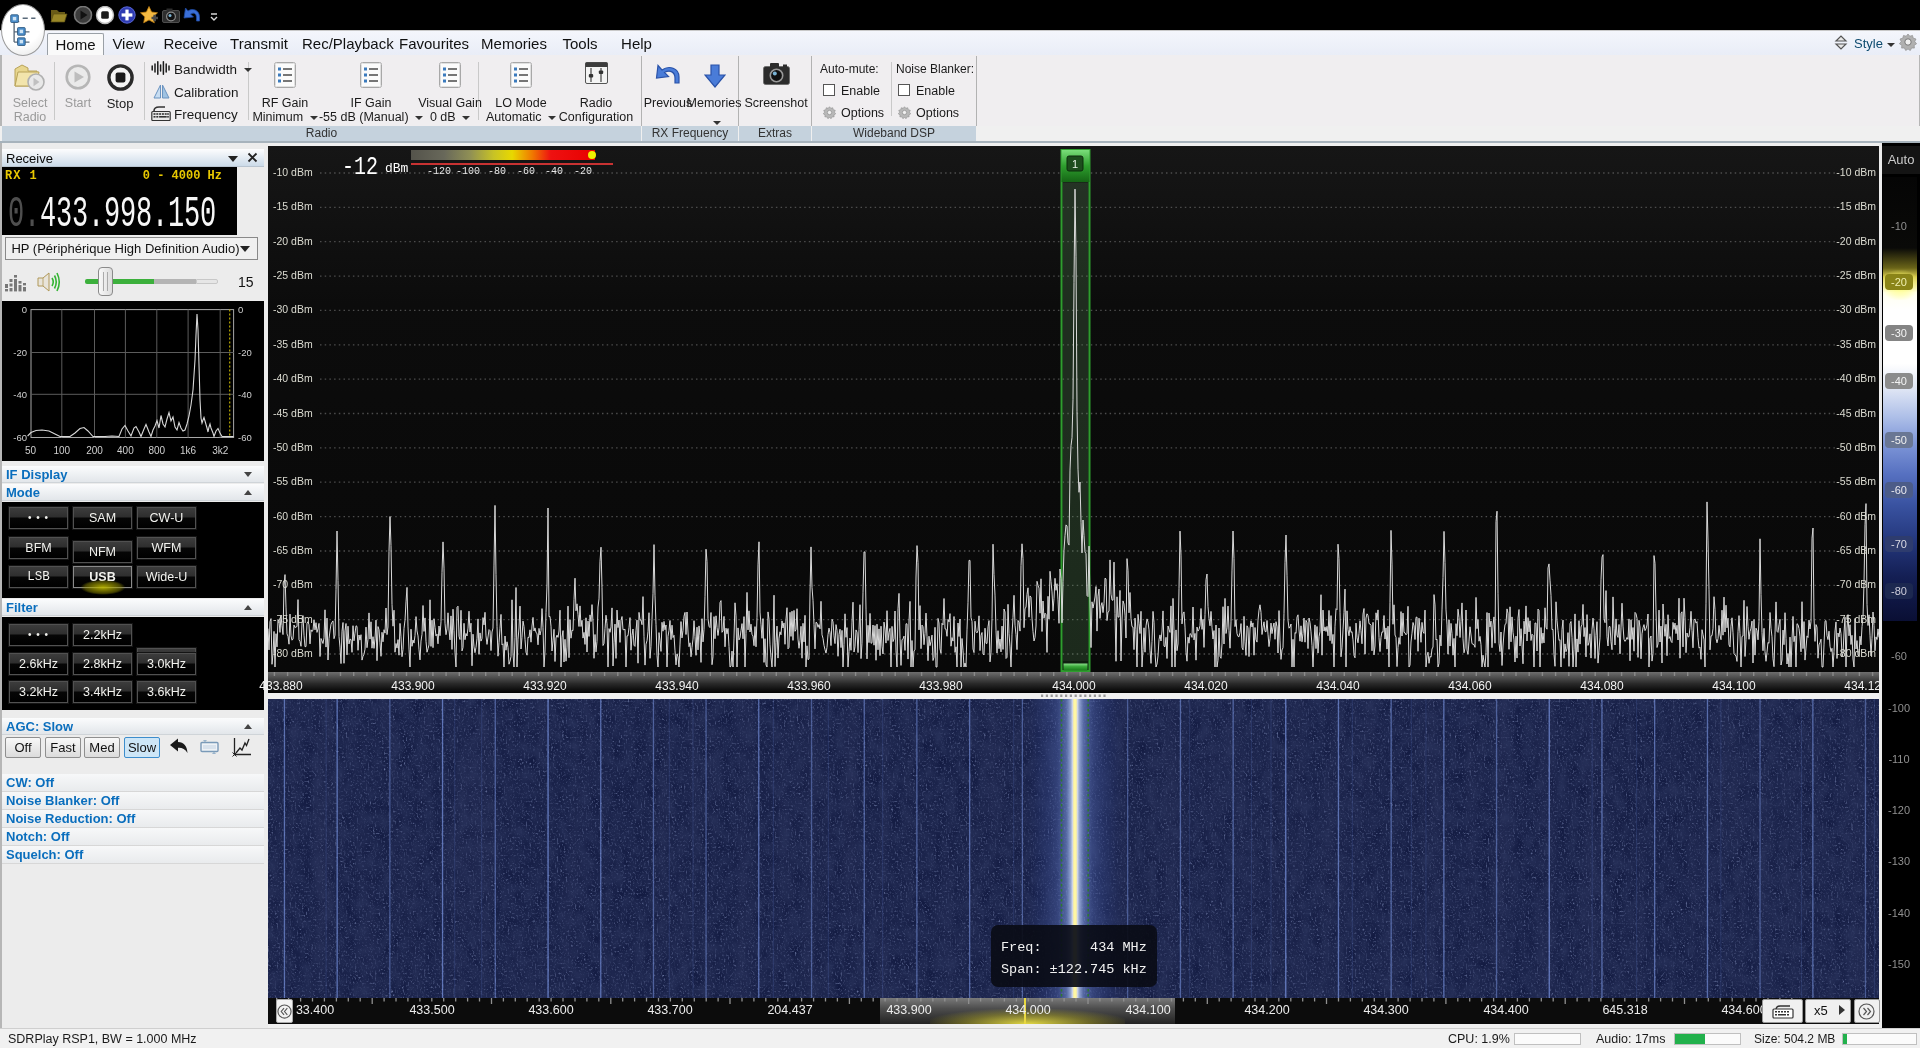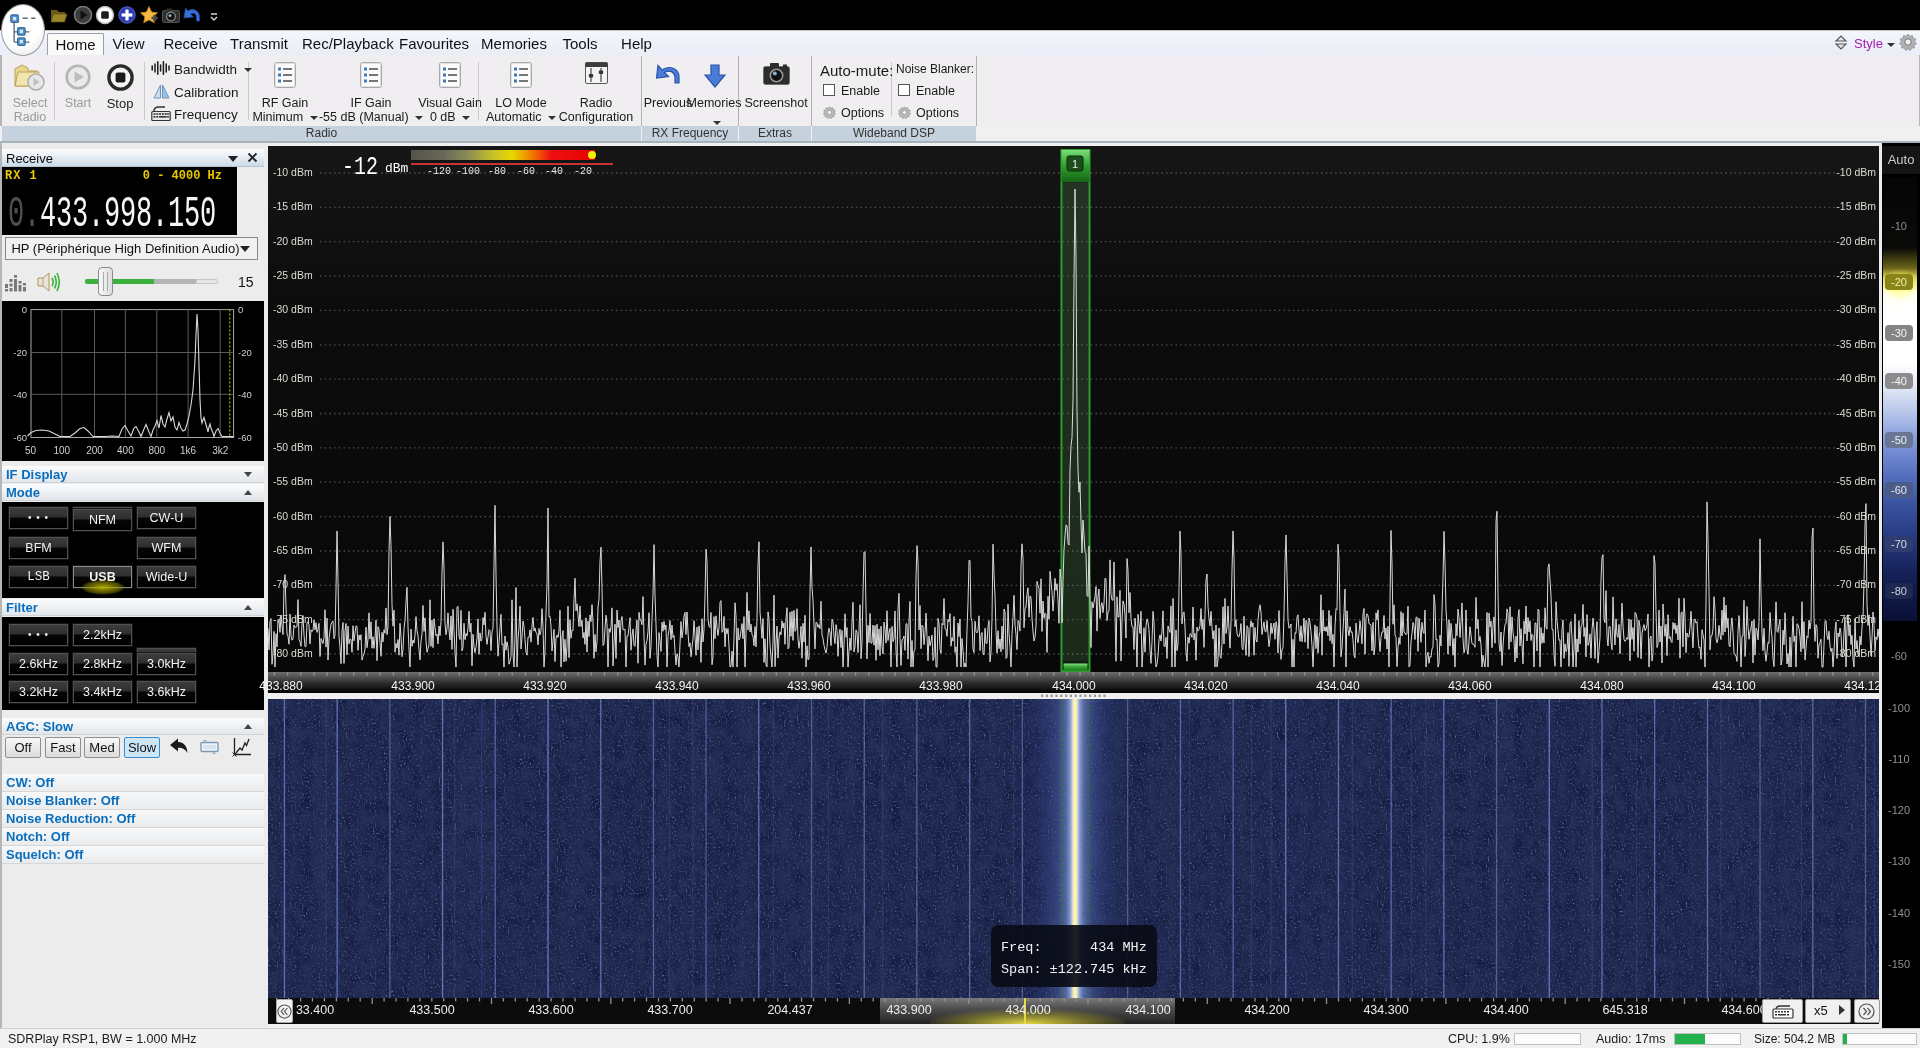--- a/index.html
+++ b/index.html
@@ -145,21 +145,21 @@
 <div class="mtab" style="left:228px;width:62px">Transmit</div>
 <div class="mtab" style="left:302px;width:82px">Rec/Playback</div>
 <div class="mtab" style="left:394px;width:80px">Favourites</div>
 <div class="mtab" style="left:480px;width:68px">Memories</div>
 <div class="mtab" style="left:556px;width:48px">Tools</div>
 <div class="mtab" style="left:614px;width:45px">Help</div>
 
 <svg class="abs" style="left:1834px;top:34px" width="14" height="18" viewBox="0 0 14 18">
  <path d="M2 7 L7 2 L12 7 Z M2 10 L7 15 L12 10 Z" fill="#e8e8e8" stroke="#555" stroke-width="1.2"></path>
 </svg>
-<div class="abs" style="left:1854px;top:36px;font-size:13px;color:#a21caf">Style</div>
+<div class="abs" style="left:1854px;top:36px;font-size:13px;color:#0c4a6e">Style</div>
 <div class="abs" style="left:1887px;top:43px;width:0;height:0;border-left:4px solid transparent;border-right:4px solid transparent;border-top:4px solid #333"></div>
 <svg class="abs" style="left:1899px;top:33px" width="18" height="18" viewBox="0 0 18 18">
  <g fill="#b0b0b0" stroke="#888" stroke-width="0.6">
  <path d="M9 1 L10.8 3.2 L13.5 2.4 L14.2 5.1 L17 6 L15.8 8.6 L17.6 10.8 L15.2 12.3 L15.4 15.1 L12.6 15 L11.3 17.5 L9 16 L6.7 17.5 L5.4 15 L2.6 15.1 L2.8 12.3 L0.4 10.8 L2.2 8.6 L1 6 L3.8 5.1 L4.5 2.4 L7.2 3.2 Z"></path>
  </g>
       <circle cx="9" cy="9" r="3.2" fill="#f0f0f0" stroke="#777"></circle>
 </svg>
 <div class="abs" id="ribbon"></div>
 <div class="gsep" style="left:641px"></div>
 <div class="gsep" style="left:738px"></div>
@@ -327,21 +327,21 @@
 
 <svg class="abs" style="left:763px;top:62px" width="27" height="24" viewBox="0 0 27 24">
  <rect x="0.5" y="4.5" width="26" height="18" rx="2" fill="#2c2c2c" stroke="#666" stroke-width="0.8"></rect>
  <rect x="7" y="1" width="9" height="5" rx="1" fill="#2c2c2c"></rect>
  <rect x="20" y="2.5" width="4" height="3" fill="#2c2c2c"></rect>
  <circle cx="13.5" cy="13.5" r="6.2" fill="#111" stroke="#999" stroke-width="1.6"></circle>
  <circle cx="11.8" cy="11.6" r="2" fill="#7ab3d4"></circle>
 </svg>
 <div class="rlab" style="left:741px;top:96px;width:70px">Screenshot</div>
 
-<div class="rlab" style="left:820px;top:62px;font-size:15px">Auto-mute:</div>
+<div class="rlab" style="left:820px;top:62px;font-size:12px">Auto-mute:</div>
 <div class="abs" style="left:823px;top:84px;width:12px;height:12px;background:#fff;border:1px solid #555"></div>
     <div class="rlab" style="left:841px;top:84px">Enable</div>
 <svg class="abs" style="left:823px;top:106px" width="13" height="13" viewBox="0 0 18 18">
  <path d="M9 1 L10.8 3.2 L13.5 2.4 L14.2 5.1 L17 6 L15.8 8.6 L17.6 10.8 L15.2 12.3 L15.4 15.1 L12.6 15 L11.3 17.5 L9 16 L6.7 17.5 L5.4 15 L2.6 15.1 L2.8 12.3 L0.4 10.8 L2.2 8.6 L1 6 L3.8 5.1 L4.5 2.4 L7.2 3.2 Z" fill="#b8b8b8" stroke="#909090" stroke-width="0.8"></path>
  <circle cx="9" cy="9" r="3" fill="#f0f0f0" stroke="#909090"></circle>
     </svg>
     <div class="rlab" style="left:841px;top:106px">Options</div>
 <div class="rlab" style="left:896px;top:62px;font-size:12px">Noise Blanker:</div>
 <div class="abs" style="left:898px;top:84px;width:12px;height:12px;background:#fff;border:1px solid #555"></div>
     <div class="rlab" style="left:916px;top:84px">Enable</div>
@@ -442,21 +442,21 @@
  </g>
 </svg>
 
 <div class="phead" style="top:466px">IF Display<div class="arr down" style="top:6px"></div></div>
 <div class="phead" style="top:484px">Mode<div class="arr up" style="top:6px"></div></div>
 <div class="blackbox" style="top:502px;width:262px;height:96px"></div>
 <div class="modebtn" style="left:9px;top:507px;font-size:10px;letter-spacing:1px">•&nbsp;•&nbsp;•</div>
 <div class="modebtn" style="left:73px;top:507px;">SAM</div>
 <div class="modebtn" style="left:137px;top:507px;">CW-U</div>
 <div class="modebtn" style="left:9px;top:537px;">BFM</div>
-<div class="modebtn" style="left:73px;top:509px;">NFM</div>
+<div class="modebtn" style="left:73px;top:541px;">NFM</div>
 <div class="modebtn" style="left:137px;top:537px;">WFM</div>
 <div class="modebtn" style="left:9px;top:566px;font-family:Liberation Mono, monospace;">LSB</div>
 <div class="modebtn" style="left:73px;top:566px;font-weight:bold;border-color:#8a8a8a;">USB</div>
 <div class="modebtn" style="left:137px;top:566px;">Wide-U</div>
 <div class="abs" style="left:70px;top:578px;width:66px;height:18px;
   background:radial-gradient(ellipse 30px 10px at 50% 52%, rgba(190,185,0,0.9), rgba(150,145,0,0.45) 60%, rgba(0,0,0,0) 75%);"></div>
 <div class="phead" style="top:599px">Filter<div class="arr up" style="top:6px"></div></div>
 <div class="blackbox" style="top:617px;width:262px;height:93px"></div>
 <div class="modebtn" style="left:9px;top:624px;font-size:10px;letter-spacing:1px">•&nbsp;•&nbsp;•</div>
 <div class="modebtn" style="left:73px;top:624px;">2.2kHz</div>

